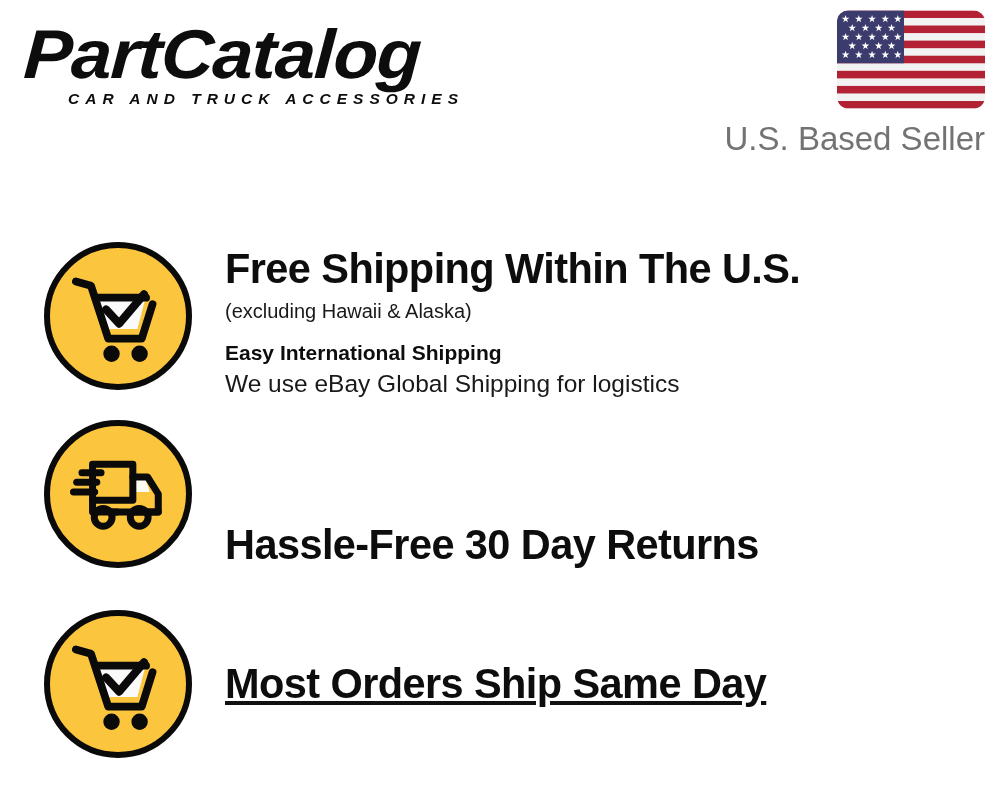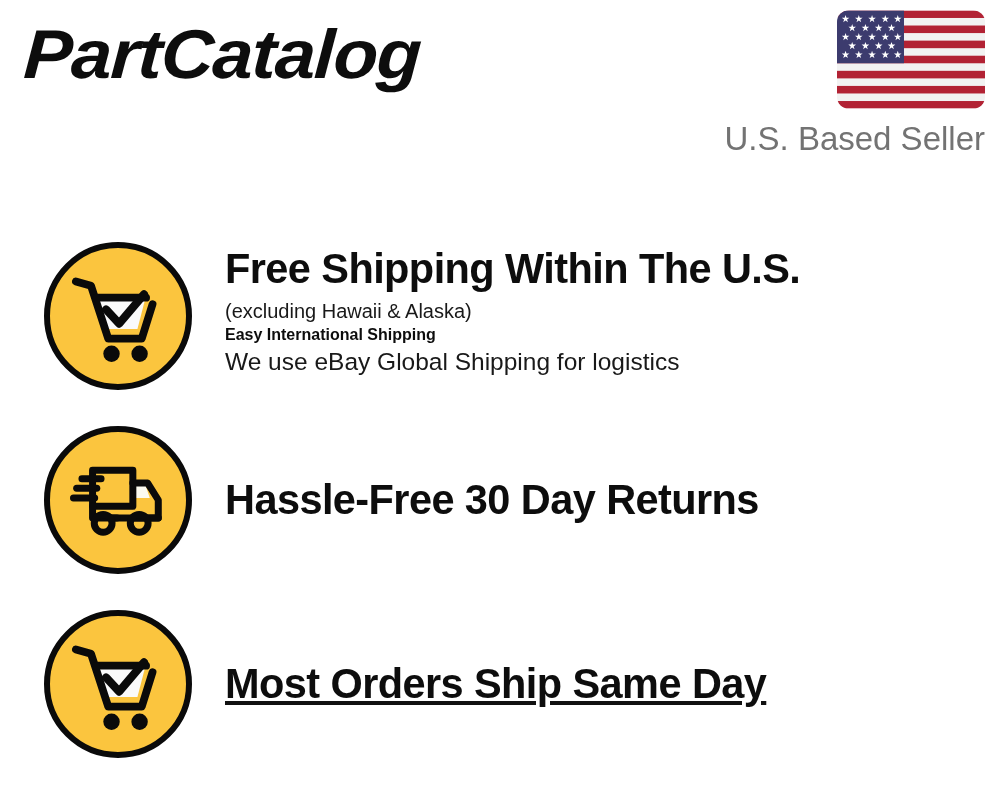--- a/index.html
+++ b/index.html
@@ -106,21 +106,21 @@
 
   .feature-row {
     position: absolute;
     left: 44px;
     width: 930px;
     display: flex;
     align-items: flex-start;
   }
 
   .feature-row.row-0 { top: 10px; }
-  .feature-row.row-1 { top: 194px; align-items: center; }
+  .feature-row.row-1 { top: 188px; align-items: flex-end; }
   .feature-row.row-2 { top: 378px; align-items: center; text-decoration: underline; }
 
   .feature-icon {
     flex: 0 0 auto;
     width: 148px;
     height: 148px;
     border-radius: 50%;
     background: #FBC53E;
     border: 6px solid #0a0a0a;
     box-sizing: border-box;
@@ -161,24 +161,24 @@
     margin-top: 7px;
     font-family: "Liberation Sans", sans-serif;
     font-weight: 400;
     font-size: 20px;
     line-height: 1.22;
     color: #191919;
     white-space: nowrap;
   }
 
   .feature-sub-strong {
-    margin-top: 2px;
+    margin-top: 17px;
     font-family: "Liberation Sans", sans-serif;
     font-weight: 700;
-    font-size: 16px;
+    font-size: 21px;
     line-height: 1.22;
     color: #0d0d0d;
     white-space: nowrap;
   }
 
   .feature-sub-last {
     margin-top: 3px;
     font-family: "Liberation Sans", sans-serif;
     font-weight: 400;
     font-size: 24.5px;
@@ -189,20 +189,21 @@
 </style>
 </head>
 <body>
 
 <div class="page">
 
   <div class="header">
 
     <div class="brand-block">
       <div class="brand-wordmark">PartCatalog</div>
+      <div class="brand-tagline">CAR AND TRUCK ACCESSORIES</div>
     </div>
 
     <div class="seller-block">
       <span class="flag-wrap">
         <svg class="flag-svg" viewBox="0 0 190 126" xmlns="http://www.w3.org/2000/svg" aria-hidden="true">
           <defs>
             <clipPath id="flagClip">
               <rect x="0" y="0" width="190" height="126" rx="15" ry="15"></rect>
             </clipPath>
             <g id="starG">

